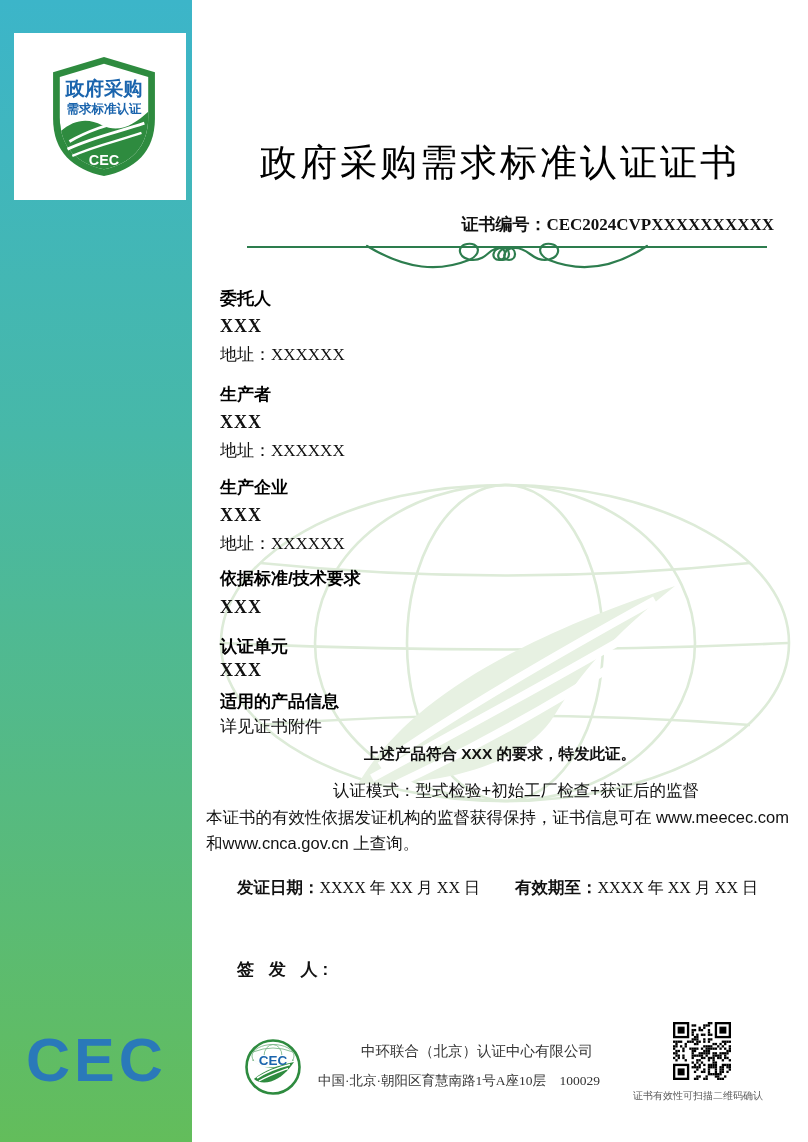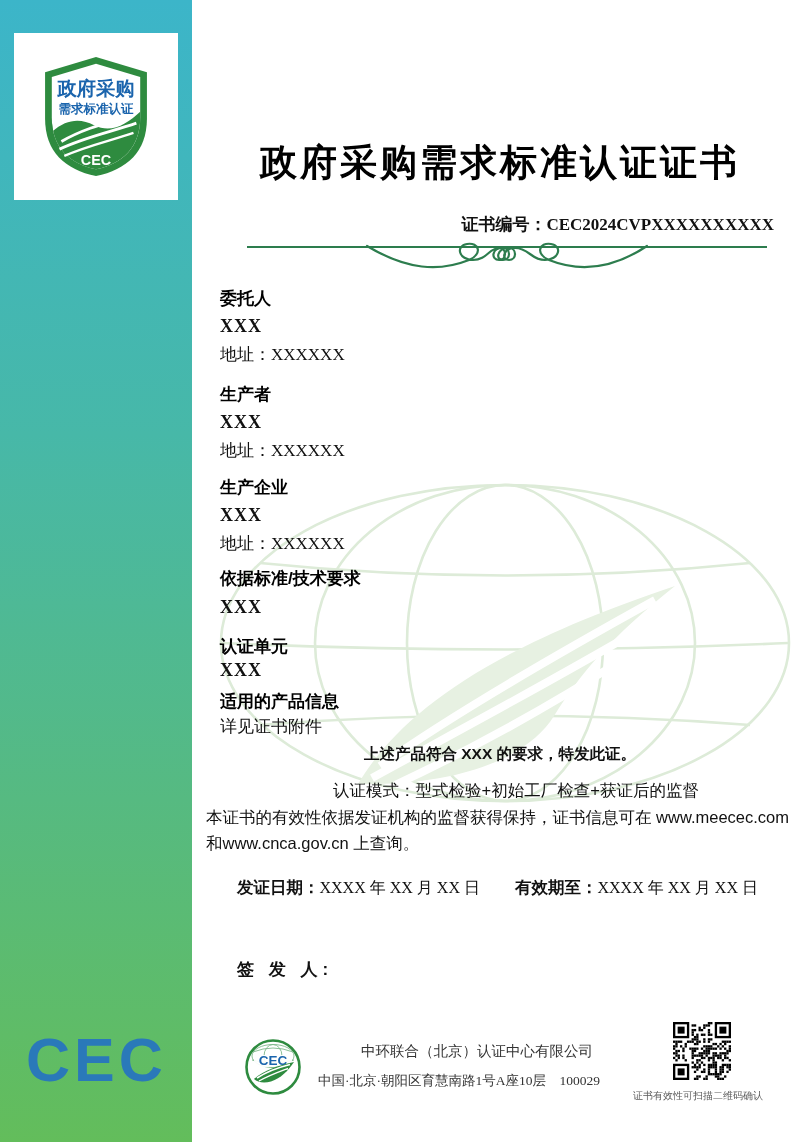--- a/index.html
+++ b/index.html
@@ -7,34 +7,34 @@
     width:808px;height:1142px;position:relative;background:#ffffff;
     font-family:"Liberation Sans",sans-serif;color:#111;overflow:hidden;
   }
   
   .sidebar{
     position:absolute;left:0;top:0;width:192px;height:1142px;
     background:linear-gradient(180deg,#3cb5c9 0%,#47b8a8 38%,#56ba81 70%,#63bd5b 100%);
   }
   .badge-card{
     position:absolute;left:14px;top:33px;width:164px;height:167px;background:#ffffff;
-    display:flex;align-items:center;justify-content:center;
+    display:flex;align-items:center;justify-content:center;padding-left:8px;
   }
   .cec-big{
     position:absolute;left:26px;top:1030px;width:150px;
     font-size:61px;font-weight:800;color:#2a79b9;letter-spacing:4px;line-height:1;
     font-family:"Liberation Sans",sans-serif;
   }
   
   .watermark{position:absolute;left:210px;top:478px;width:590px;height:335px;z-index:0;}
   
   .main{position:absolute;left:192px;top:0;width:616px;height:1142px;z-index:1;}
   .title{
     position:absolute;left:0;top:138px;width:100%;text-align:center;
-    font-size:37px;font-weight:700;letter-spacing:3px;color:#000;
+    font-size:37px;font-weight:400;letter-spacing:3px;color:#000;
   }
   .cert-no{
     position:absolute;top:213px;right:34px;font-size:17px;font-weight:bold;white-space:nowrap;
   }
   .cert-no .num{font-family:"Liberation Serif",serif;font-weight:bold;}
   .divider{position:absolute;left:55px;top:240px;width:520px;height:40px;}
   .sec{position:absolute;left:0;width:100%;text-align:left;margin-left:28px;}
   .sec-label{font-size:17px;font-weight:bold;color:#000;}
   .sec-value{font-family:"Liberation Serif",serif;font-size:18px;font-weight:bold;letter-spacing:1px;}
   .sec-extra{font-family:"Liberation Serif",serif;font-size:17px;font-weight:normal;}

